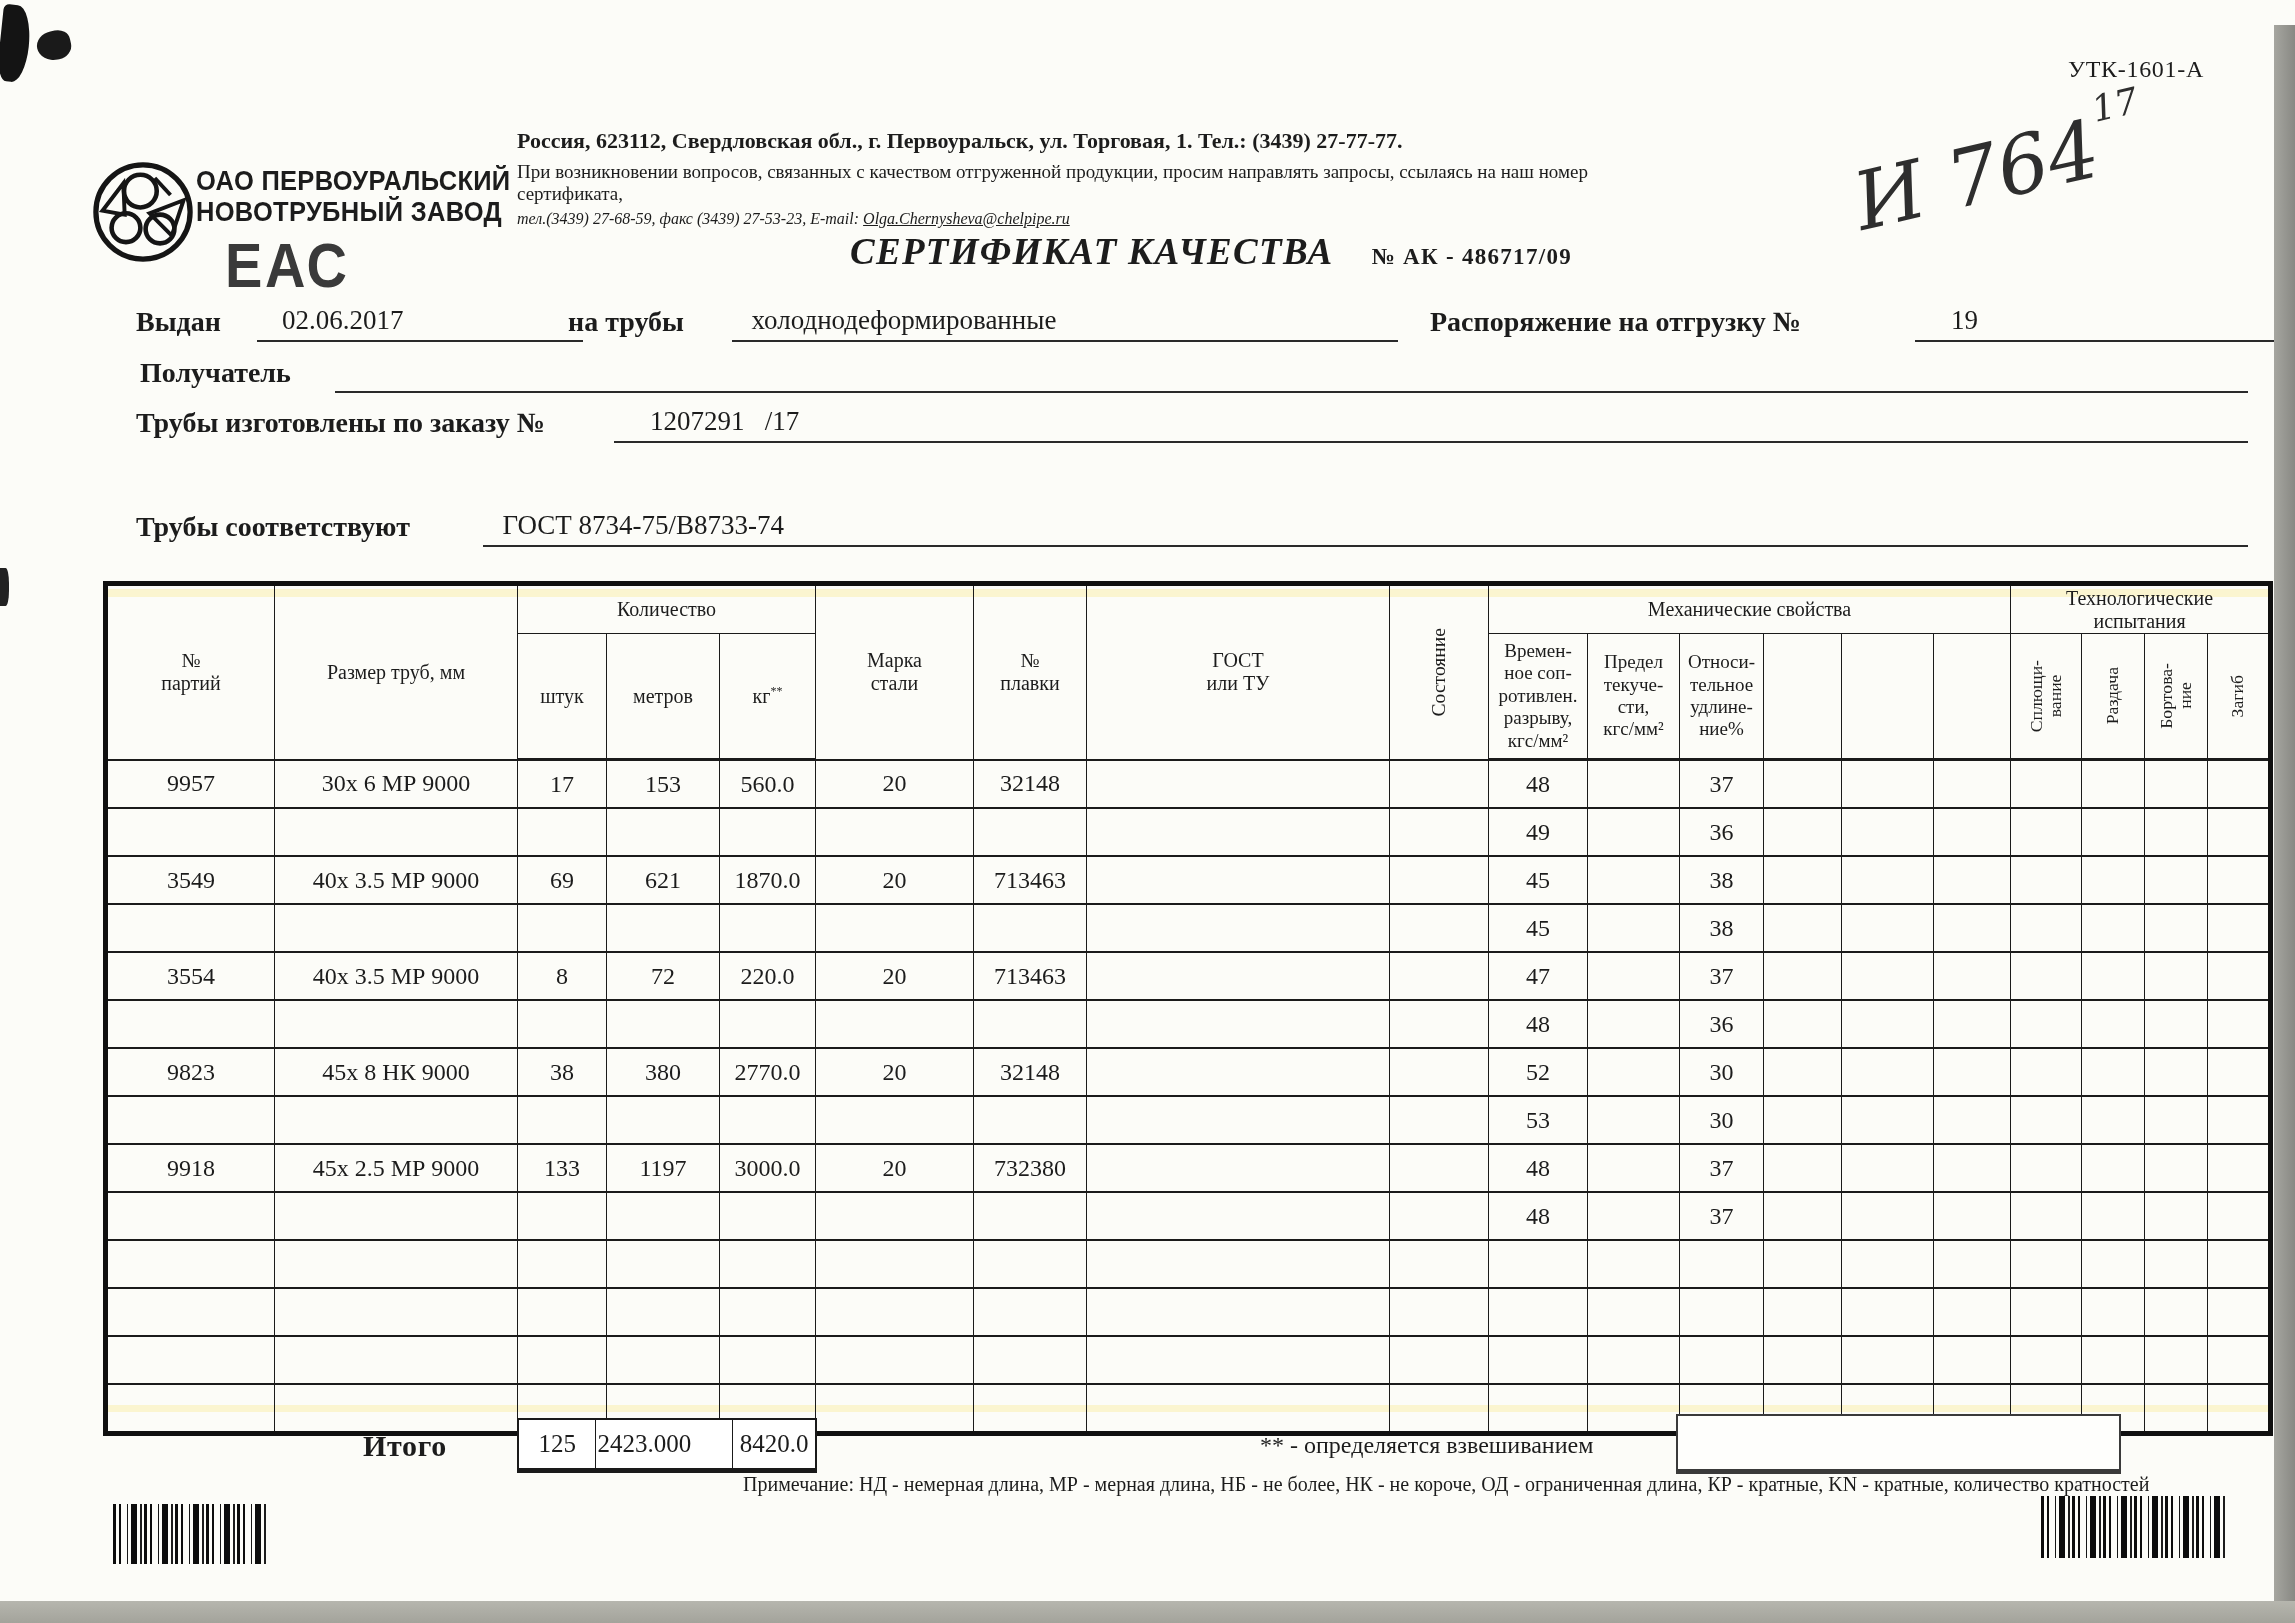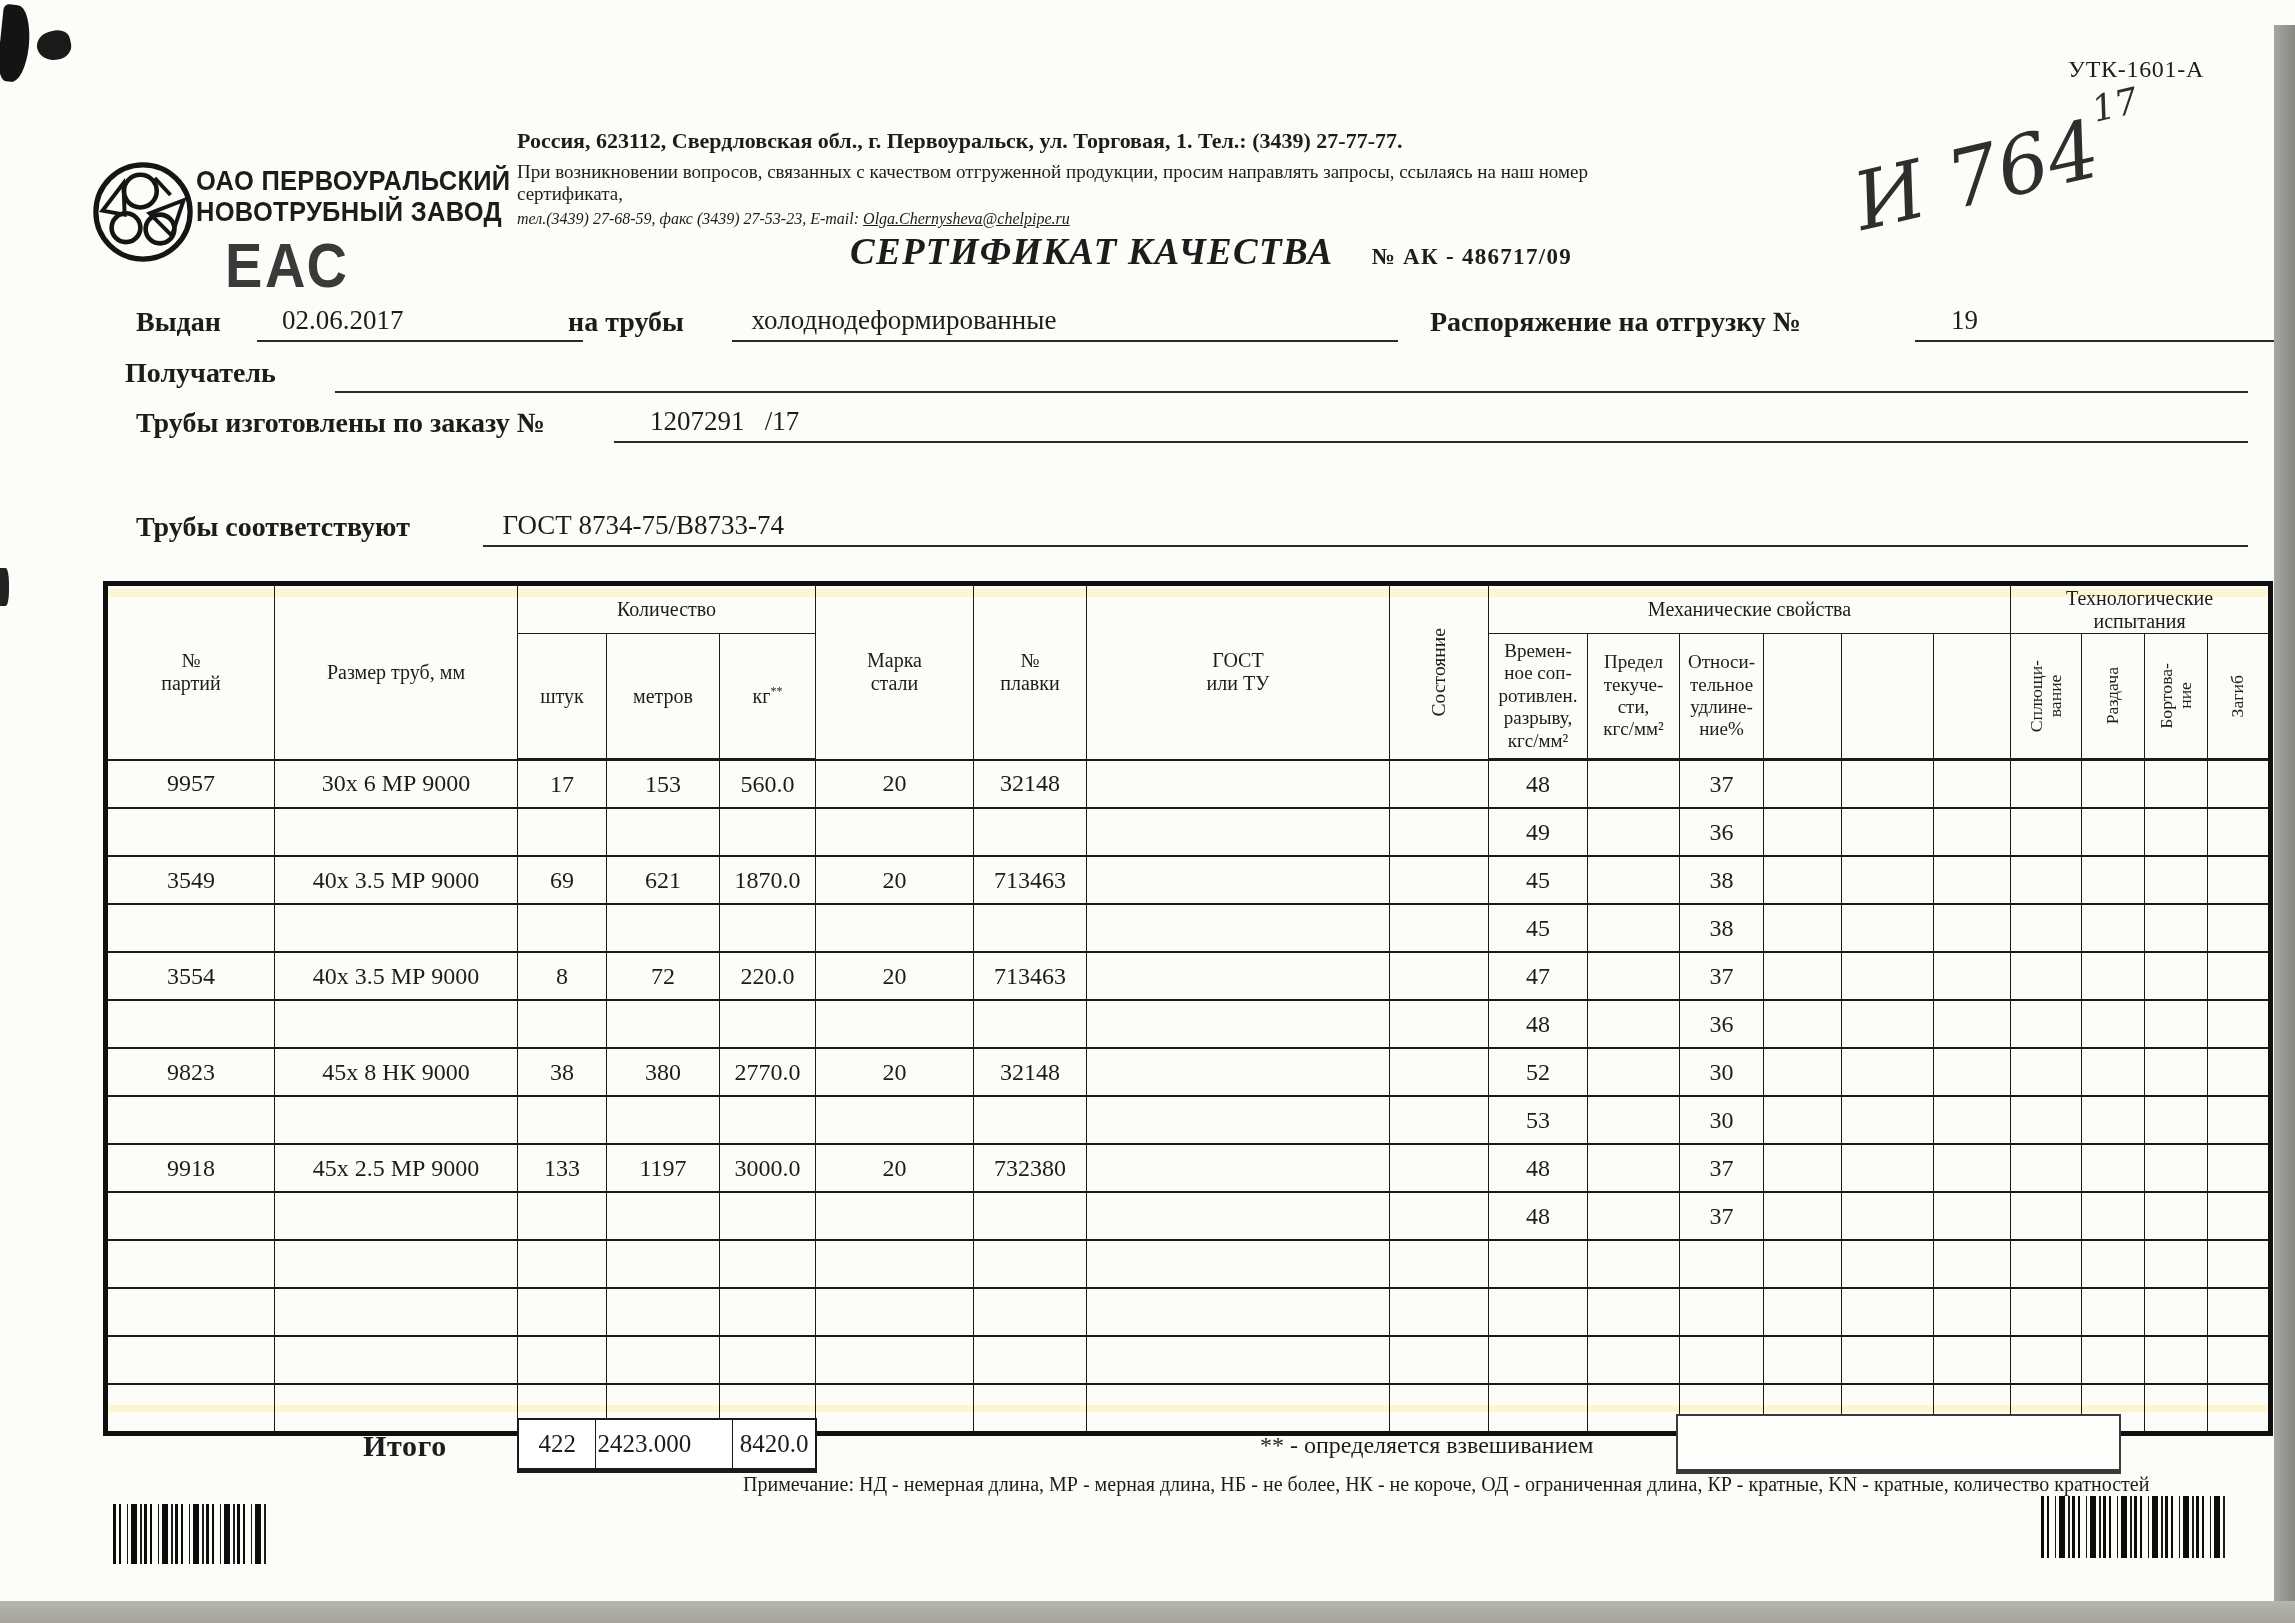--- a/index.html
+++ b/index.html
@@ -109,21 +109,21 @@
   <div class="frow" style="left:0;top:306px;width:2295px;">
     <span class="flabel" style="left:136px;">Выдан</span>
     <span class="fval" style="left:257px;width:326px;padding-left:25px;">02.06.2017</span>
     <span class="flabel" style="left:568px;">на трубы</span>
     <span class="fval" style="left:732px;width:666px;padding-left:19.6px;">холоднодеформированные</span>
     <span class="flabel" style="left:1430px;">Распоряжение на отгрузку №</span>
     <span class="fval" style="left:1915px;width:380px;padding-left:36px;">19</span>
   </div>
 
   <div class="frow" style="left:0;top:357px;width:2295px;">
-    <span class="flabel" style="left:125px;">Получатель</span>
+    <span class="flabel" style="left:140px;">Получатель</span>
     <span class="fval" style="left:335px;width:1913px;padding-left:19.6px;"></span>
   </div>
 
   <div class="frow" style="left:0;top:407px;width:2295px;">
     <span class="flabel" style="left:136px;">Трубы изготовлены по заказу №</span>
     <span class="fval" style="left:614px;width:1634px;padding-left:36px;">1207291   /17</span>
   </div>
 
 
   <div class="frow" style="left:0;top:511px;width:2295px;">
@@ -501,21 +501,21 @@
           <td></td>
           <td></td>
           <td></td>
           <td></td>
         </tr>
       </tbody>
   </table>
 
   <div class="totals-label">Итого</div>
   <div class="totals-box">
-    <div class="tcell" style="width:89px;">422</div>
+    <div class="tcell" style="width:89px;">125</div>
     <div class="tcell" style="width:113px;">2423.000</div>
     <div class="tcell" style="width:96px;margin-left:40px;">8420.0</div>
   </div>
   <div class="weigh-note">** - определяется взвешиванием</div>
   <div class="empty-box"></div>
   <div class="footnote">Примечание: НД - немерная длина, МР - мерная длина, НБ - не более, НК - не короче, ОД - ограниченная длина, КР - кратные, KN - кратные, количество кратностей</div>
 
   <div class="barcode barcode-left"></div>
   <div class="barcode barcode-right"></div>
 

